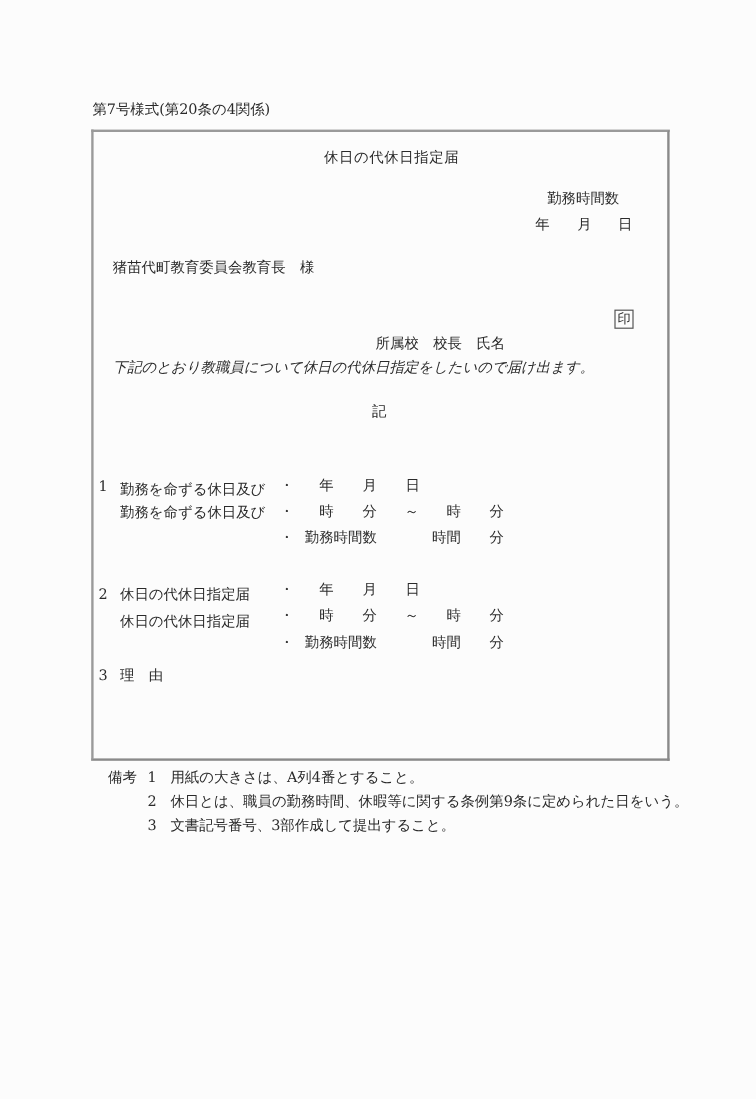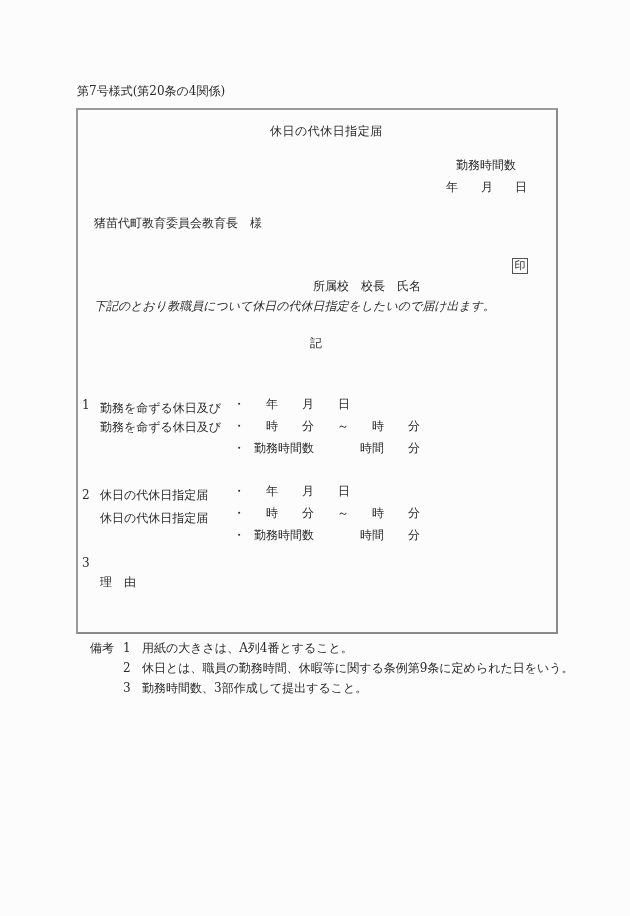--- a/index.html
+++ b/index.html
@@ -111,27 +111,27 @@
   <div class="abs" style="left:408px; top:507px;">分</div>
 
   <div class="abs bullet" style="left:233px; top:529px;">・</div>
   <div class="abs" style="left:254px; top:529px;">勤務時間数</div>
   <div class="abs" style="left:360px; top:529px;">時間</div>
   <div class="abs" style="left:408px; top:529px;">分</div>
 </div>
 
 <div>
   <div class="abs num" style="left:82px; top:557px;">3</div>
-  <div class="abs" style="left:100px; top:557px;margin-top:19px;">理　由</div>
+  <div class="abs" style="left:100px; top:557px;">理　由</div>
 </div>
 
 <div>
   <div class="abs" style="left:90px; top:642px;text-align:center;">備考</div>
 
   <div class="abs" style="left:123px; top:642px;">1</div>
   <div class="abs" style="left:142px; top:642px;text-align:right;">用紙の大きさは、A列4番とすること。</div>
 
   <div class="abs" style="left:123px; top:662px;">2</div>
   <div class="abs" style="left:142px; top:662px;">休日とは、職員の勤務時間、休暇等に関する条例第9条に定められた日をいう。</div>
 
   <div class="abs" style="left:123px; top:682px;">3</div>
-  <div class="abs" style="left:142px; top:682px;">勤務時間数、3部作成して提出すること。</div>
+  <div class="abs" style="left:142px; top:682px;">文書記号番号、3部作成して提出すること。</div>
 </div>
 
 </body></html>

